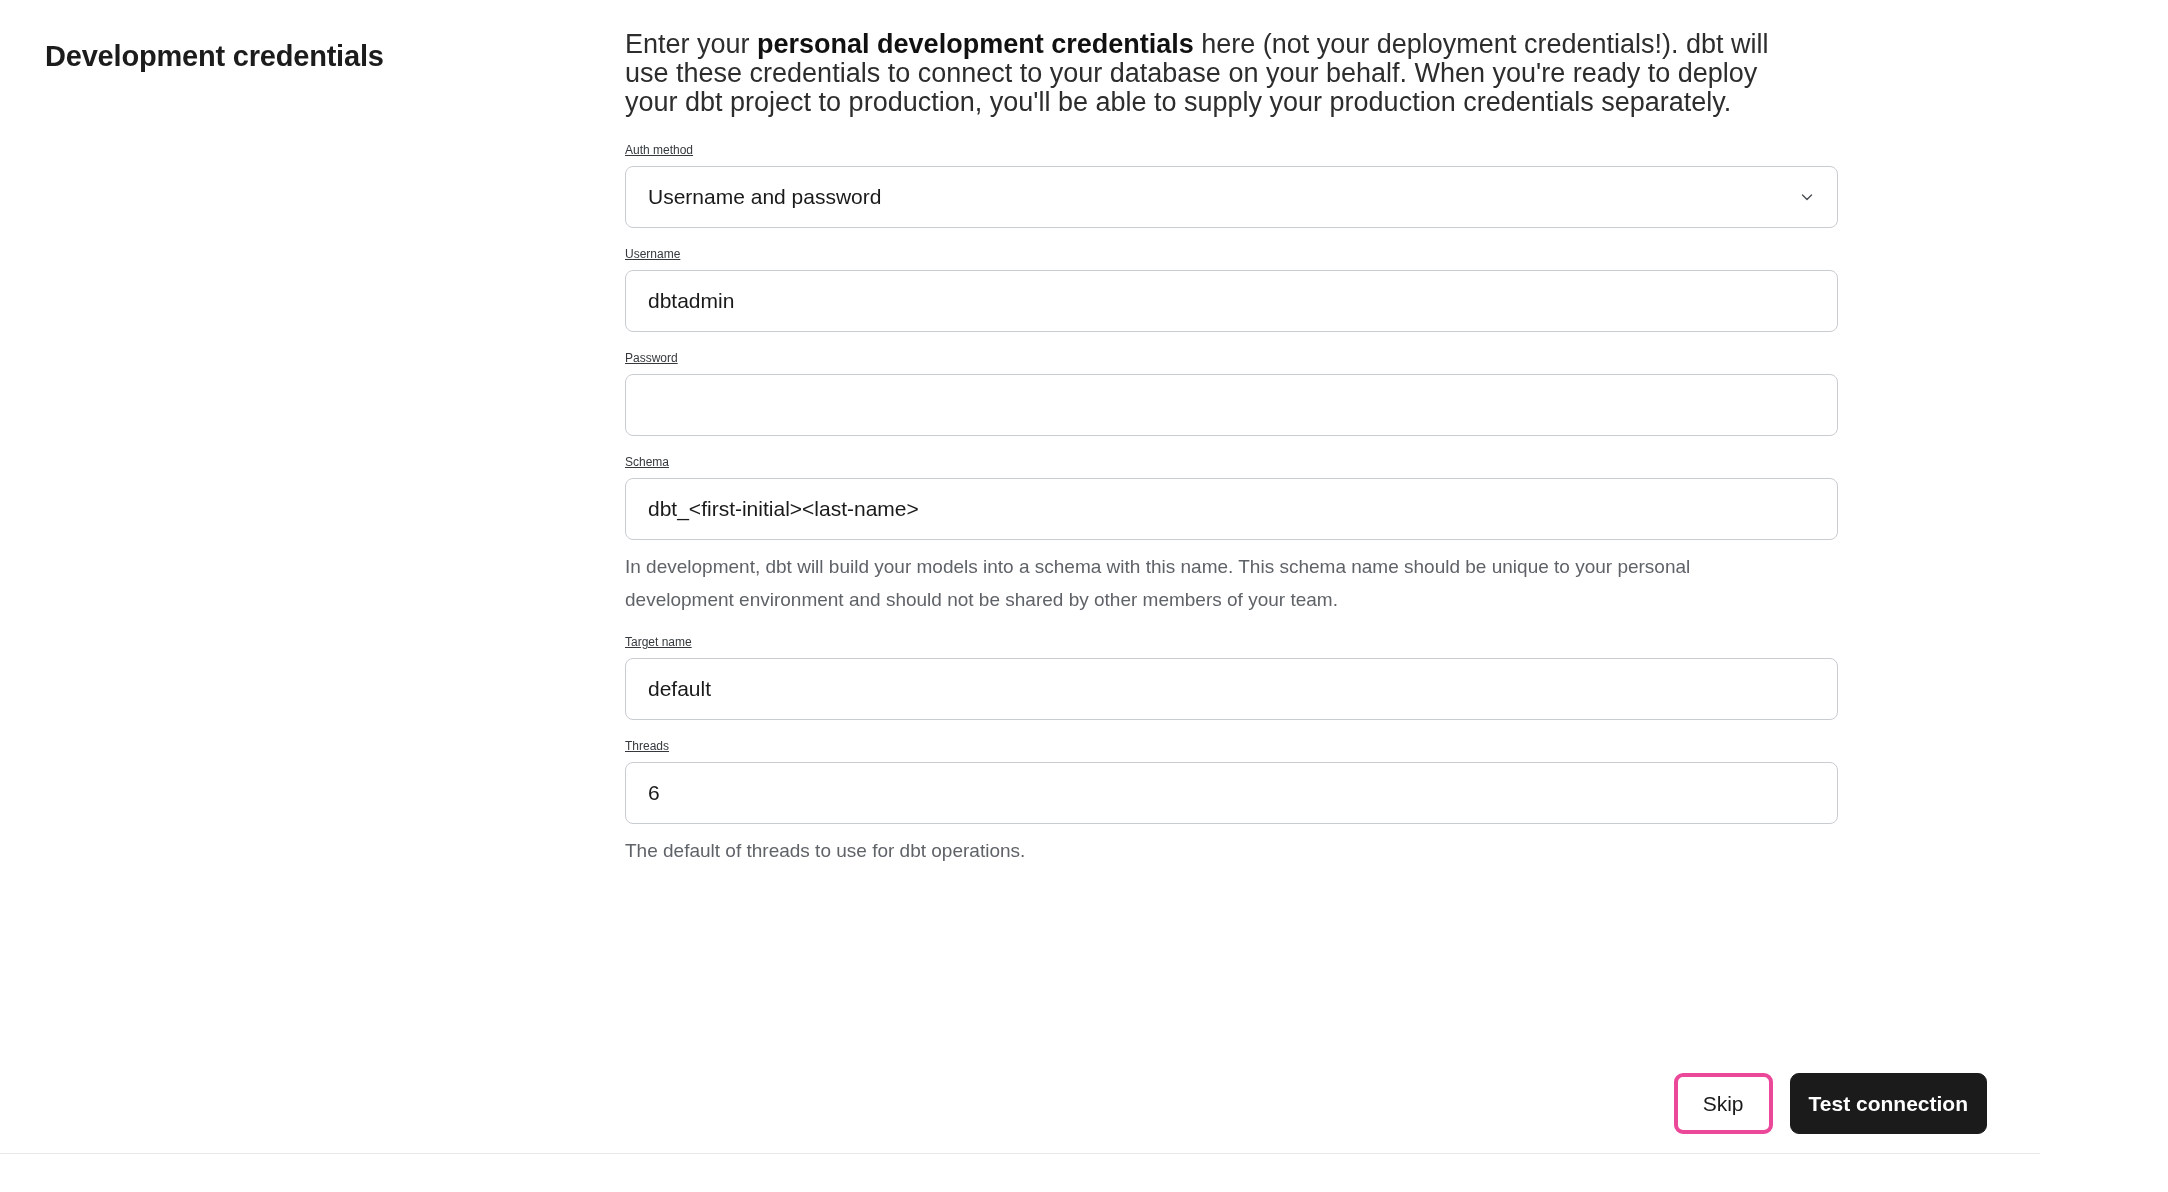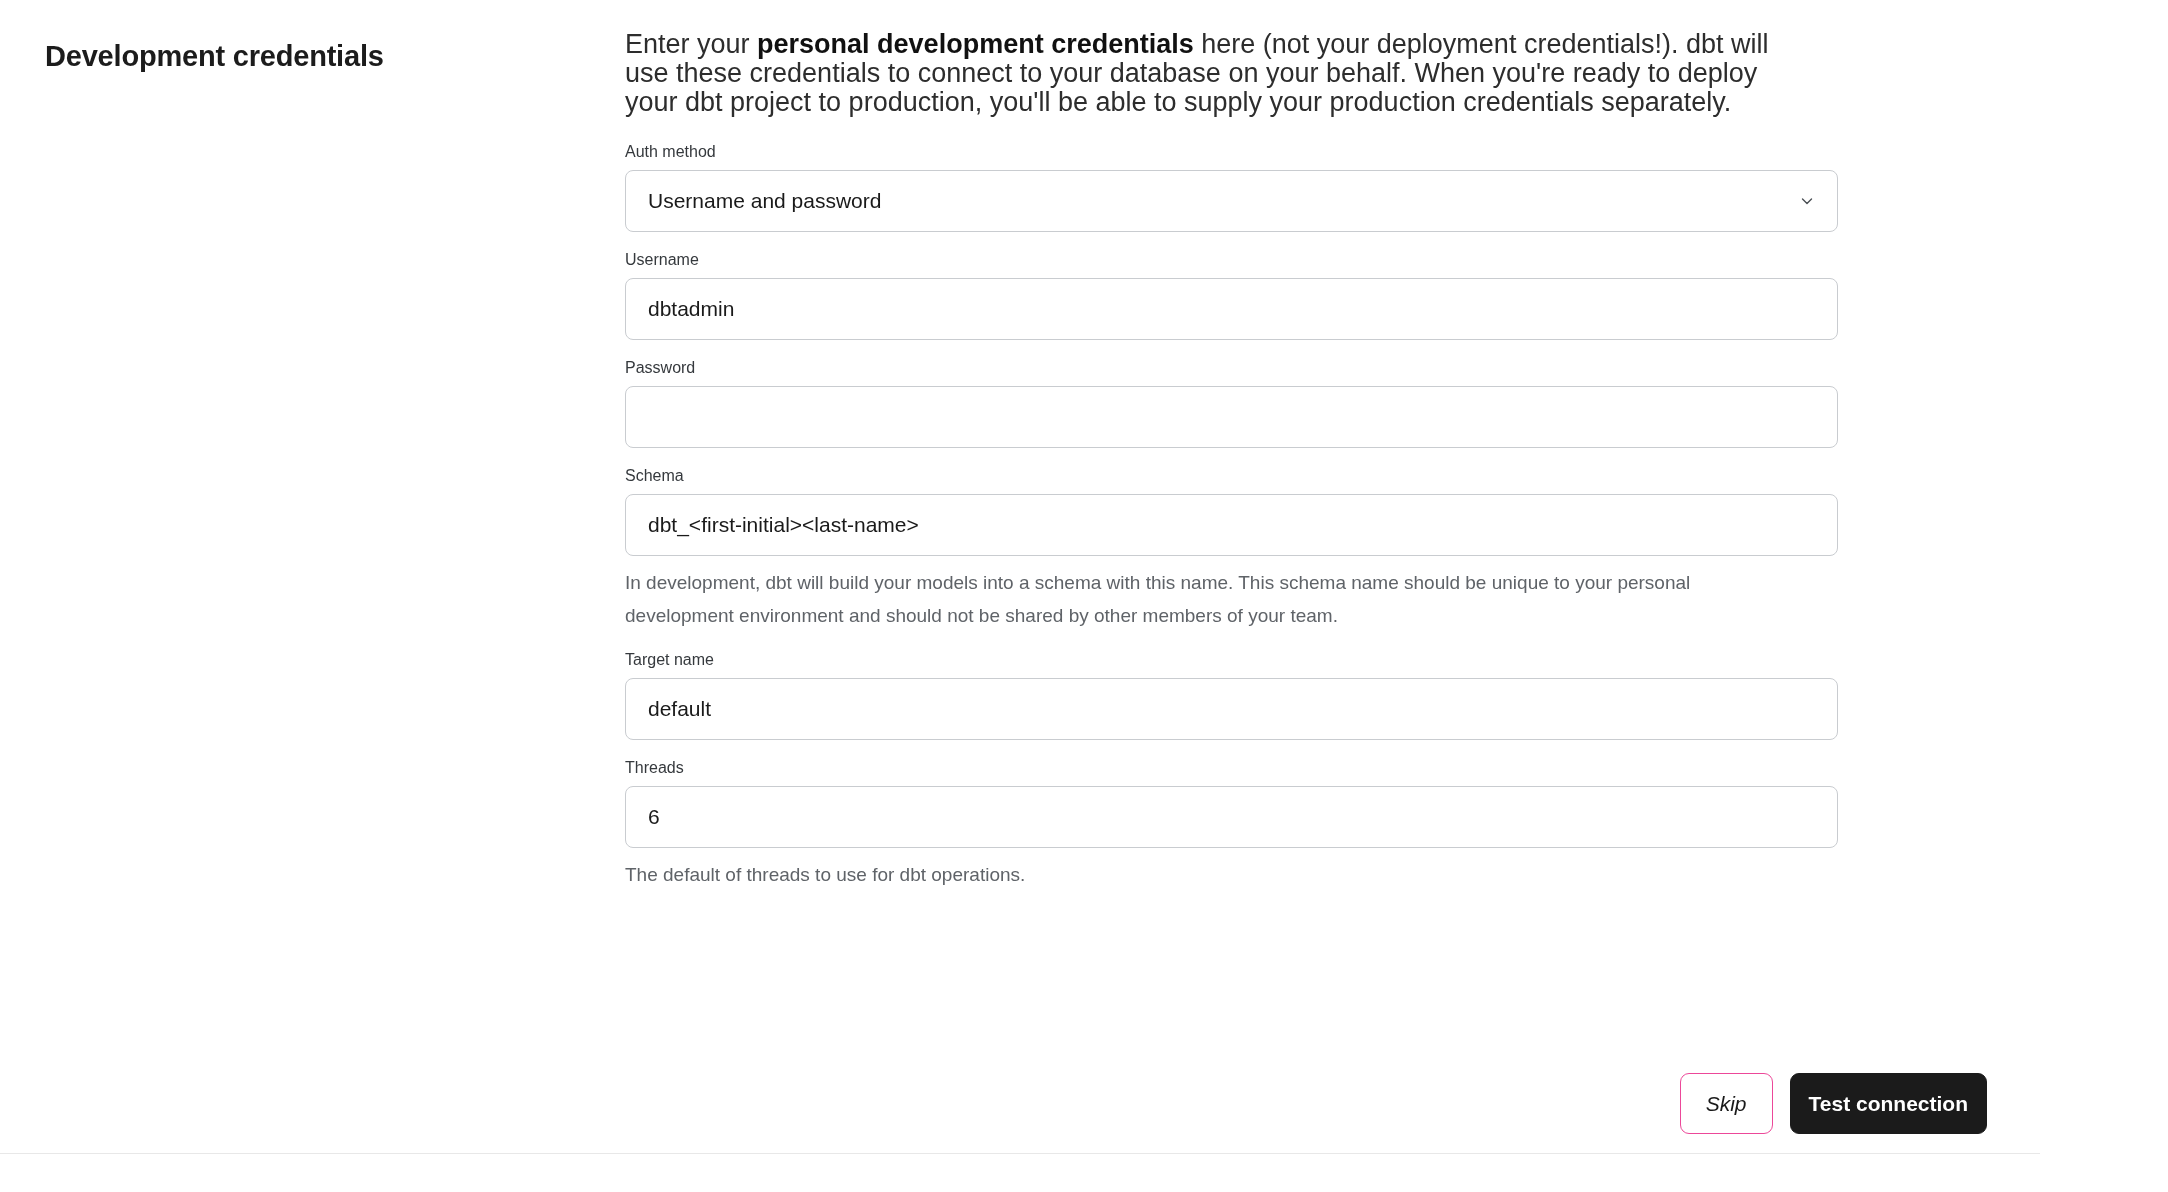--- a/index.html
+++ b/index.html
@@ -51,23 +51,24 @@
   }
   .intro b {
     font-weight: bold;
     color: #111;
   }
   .field {
     margin-bottom: 19px;
   }
   .field-label {
     display: block;
-    font-size: 16px;
+    font-size: 12px;
     color: #35393d;
     margin-bottom: 9px;
+    text-decoration: underline;
   }
   .control {
     position: relative;
     box-sizing: border-box;
     width: 1213px;
     height: 62px;
     border: 1px solid #c9ccd0;
     border-radius: 8px;
     background: #ffffff;
     display: flex;
@@ -122,23 +123,22 @@
     display: inline-flex;
     align-items: center;
     justify-content: center;
     cursor: pointer;
     font-family: "Liberation Sans", sans-serif;
   }
   .btn-secondary {
     height: 61px;
     padding: 0 25px;
     background: #ffffff;
-    border: 1px solid #ec4899;
+    border: 4px solid #ec4899;
     color: #1a1a1a;
-    font-style: italic;
   }
   .btn-primary {
     height: 61px;
     padding: 0 18px;
     background: #1b1b1b;
     border: 1px solid #1b1b1b;
     color: #ffffff;
     font-weight: bold;
   }
   .bottom-rule {

